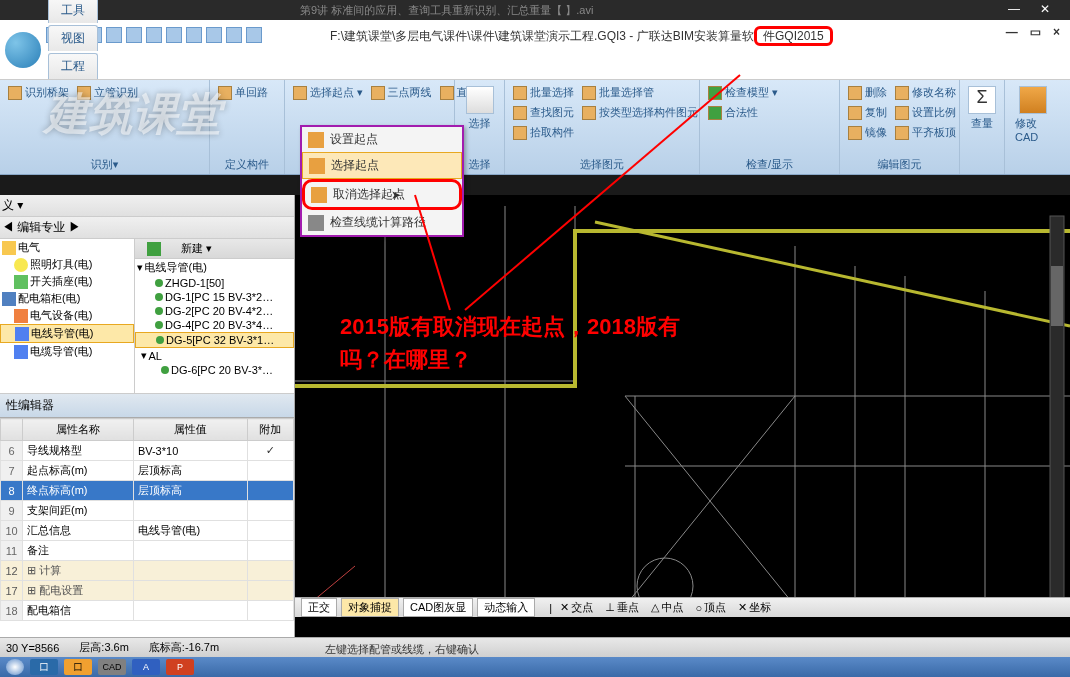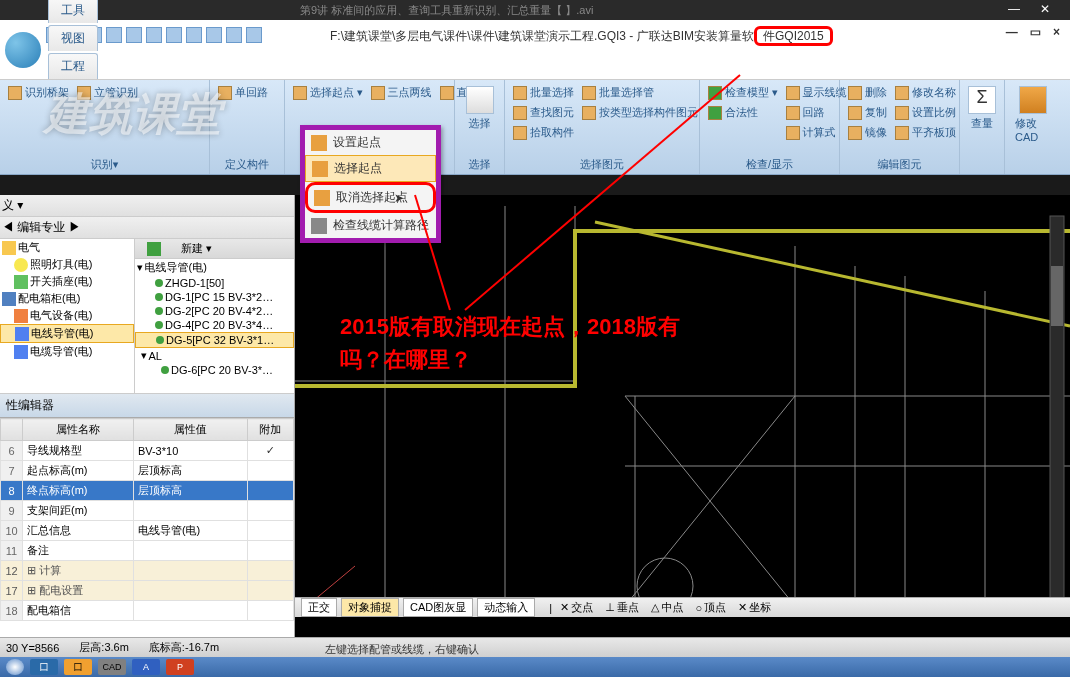--- a/index.html
+++ b/index.html
@@ -27,21 +27,21 @@
     .rg-label { position: absolute; bottom: 2px; left: 50%; transform: translateX(-50%); font-size: 11px; color: #2a5a8a; white-space: nowrap; }
     .rg-content { flex: 1; display: flex; gap: 4px; align-items: flex-start; }
     .rb-btn { display: flex; flex-direction: column; align-items: center; padding: 2px 4px; color: #2a5a8a; font-size: 11px; }
     .rb-btn .ico { width: 28px; height: 28px; background: linear-gradient(#f0a848,#d08020); border: 1px solid #a8c0d8; margin-bottom: 2px; }
     .rb-small { display: flex; align-items: center; gap: 3px; color: #2a5a8a; font-size: 11px; padding: 1px 2px; white-space: nowrap; }
     .rb-small .sico { width: 14px; height: 14px; background: #e8b060; border: 1px solid #a88040; flex-shrink: 0; }
     .rb-col { display: flex; flex-direction: column; gap: 3px; }
     
     .watermark { position: absolute; left: 45px; top: 85px; font-size: 44px; color: rgba(255,255,255,0.55); font-weight: bold; z-index: 60; pointer-events: none; font-style: italic; text-shadow: 0 0 6px rgba(0,0,0,0.3); }
     
-    .dropdown-menu { position: absolute; left: 300px; top: 125px; width: 141px; background: #f4f4f4; border: 5px solid #a21caf; z-index: 70; box-shadow: 2px 2px 4px rgba(0,0,0,0.3); }
+    .dropdown-menu { position: absolute; left: 300px; top: 125px; width: 164px; background: #f4f4f4; border: 2px solid #a21caf; z-index: 70; box-shadow: 2px 2px 4px rgba(0,0,0,0.3); }
     .dd-item { display: flex; align-items: center; padding: 4px 6px; font-size: 12px; color: #333; gap: 6px; }
     .dd-item.hl { background: #fde8b8; border: 1px solid #e8a820; }
     .dd-item.boxed { border: 3px solid #f00; border-radius: 10px; }
     .dd-item .mi { width: 16px; height: 16px; background: #e8a040; flex-shrink: 0; }
     
     .left-panel { position: absolute; left: 0; top: 195px; width: 295px; bottom: 40px; background: #f0f0f0; display: flex; flex-direction: column; border-right: 1px solid #aaa; }
     .nav-header { background: linear-gradient(#f0f0f0,#e0e0e0); border-bottom: 1px solid #ccc; padding: 2px; font-size: 12px; }
     .floor-sel { padding: 2px 4px; background: #fff; border: 1px solid #ccc; font-size: 12px; }
     
     .trees-row { display: flex; height: 155px; border-bottom: 1px solid #ccc; }
@@ -207,34 +207,20 @@
     </div>
     <div class="rg-label">选择图元</div>
   </div>
   <div class="ribbon-group" style="width:140px">
     <div class="rg-content">
       <div class="rb-col">
         <div class="rb-small"><span class="sico" style="background:#40a040"></span><span>检查模型</span>▾</div>
         <div class="rb-small">
             <span class="sico" style="background:#40a040"></span>
             <span>合法性</span>
-          </div>
-      </div>
-      <div class="rb-col">
-        <div class="rb-small">
-            <span class="sico"></span>
-            <span>显示线缆</span>
-          </div>
-        <div class="rb-small">
-            <span class="sico"></span>
-            <span>回路</span>
-          </div>
-        <div class="rb-small">
-            <span class="sico"></span>
-            <span>计算式</span>
           </div>
       </div>
     </div>
     <div class="rg-label">检查/显示</div>
   </div>
   <div class="ribbon-group" style="width:120px">
     <div class="rg-content">
       <div class="rb-col">
         <div class="rb-small">
             <span class="sico"></span>

